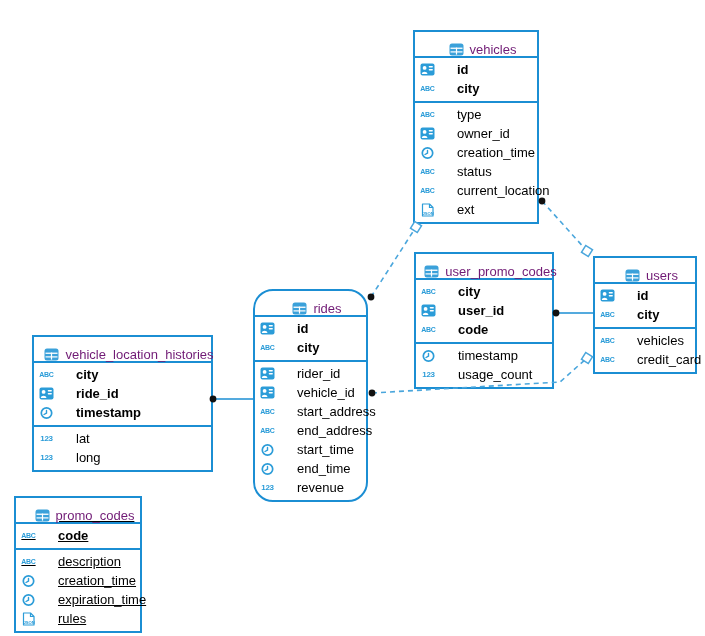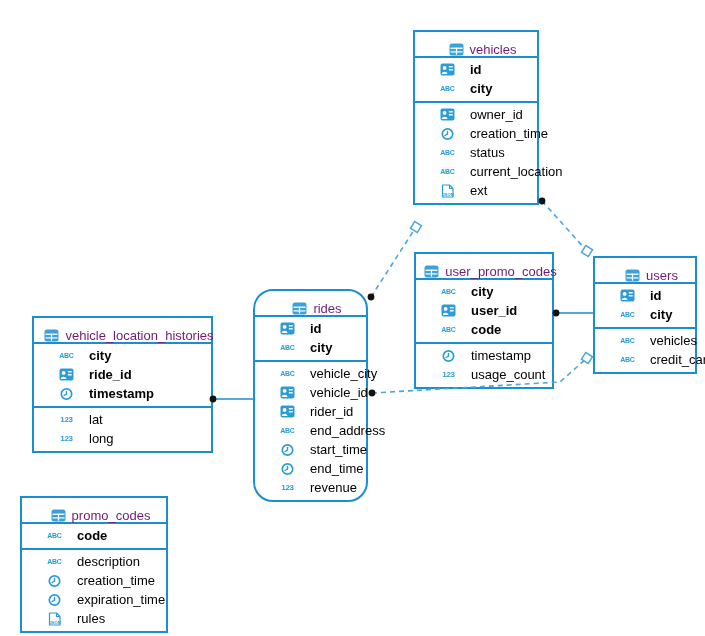--- a/index.html
+++ b/index.html
@@ -3,21 +3,21 @@
 <meta charset="utf-8">
 <style>
   html,body{margin:0;padding:0;background:#fff;font-family:"Liberation Sans",sans-serif;}
   .canvas{position:relative;width:705px;height:636px;background:#ffffff;overflow:hidden;}
   #wires{position:absolute;left:0;top:0;width:705px;height:636px;pointer-events:none;z-index:3;}
   .table{position:absolute;background:#fff;border:2px solid var(--border);z-index:2;box-sizing:border-box;}
   .thead{display:flex;align-items:flex-end;justify-content:center;gap:5px;height:24px;font-size:13px;color:#701a75;margin-left:12px;}
   .sec{padding:2px 0 3px 0;}
   .sec.pk{border-top:2px solid var(--border);}
   .sec.cols{border-top:2px solid var(--border);}
-  .row{display:flex;align-items:center;gap:14px;height:19px;padding:0 24px;font-size:13px;color:#000;white-space:nowrap;}
+  .row{display:flex;align-items:center;gap:21px;height:19px;padding:0 4px;font-size:13px;color:#000;white-space:nowrap;}
   .row.pk .clabel{font-weight:bold;}
   .icon{width:17px;min-width:17px;display:flex;justify-content:center;align-items:center;}
   .abc{font-size:7px;font-weight:800;color:var(--icon);letter-spacing:-0.3px;}
   .n123{font-size:8px;font-weight:700;color:var(--icon);letter-spacing:-0.3px;}
   .tname,.clabel{line-height:1;}
   .wire-dashed{stroke:var(--dash);stroke-width:1.6;fill:none;stroke-dasharray:5 4;}
   .wire-solid{stroke:var(--border);stroke-width:1.6;fill:none;}
 </style>
 </head>
 <body>
@@ -52,20 +52,26 @@
           <div class="row pk">
             <span class="icon">
               <span class="abc">ABC</span>
             </span>
             <span class="clabel">city</span>
           </div>
         </div>
         <div class="sec cols">
           <div class="row">
             <span class="icon">
+              <span class="abc">ABC</span>
+            </span>
+            <span class="clabel">type</span>
+          </div>
+          <div class="row">
+            <span class="icon">
               <svg width="15" height="13" viewBox="0 0 15 13">
                 <rect x="0.5" y="0.5" width="14" height="12" rx="2" fill="#2b9cd8"></rect>
                 <circle cx="4.6" cy="4.9" r="1.9" fill="#fff"></circle>
                 <path d="M1.8 10.9 C1.8 8.1 7.4 8.1 7.4 10.9 Z" fill="#fff"></path>
                 <rect x="8.7" y="3.1" width="4.2" height="1.4" rx="0.7" fill="#fff"></rect>
                 <rect x="8.7" y="6.1" width="4.2" height="1.4" rx="0.7" fill="#fff"></rect>
               </svg>
             </span>
             <span class="clabel">owner_id</span>
           </div>
@@ -233,47 +239,47 @@
           <div class="row pk">
             <span class="icon">
               <span class="abc">ABC</span>
             </span>
             <span class="clabel">city</span>
           </div>
         </div>
         <div class="sec cols">
           <div class="row">
             <span class="icon">
-              <span class="abc">ABC</span>
-            </span>
-            <span class="clabel">vehicle_city</span>
+              <svg width="15" height="13" viewBox="0 0 15 13">
+                <rect x="0.5" y="0.5" width="14" height="12" rx="2" fill="#2b9cd8"></rect>
+                <circle cx="4.6" cy="4.9" r="1.9" fill="#fff"></circle>
+                <path d="M1.8 10.9 C1.8 8.1 7.4 8.1 7.4 10.9 Z" fill="#fff"></path>
+                <rect x="8.7" y="3.1" width="4.2" height="1.4" rx="0.7" fill="#fff"></rect>
+                <rect x="8.7" y="6.1" width="4.2" height="1.4" rx="0.7" fill="#fff"></rect>
+              </svg>
+            </span>
+            <span class="clabel">rider_id</span>
           </div>
           <div class="row">
             <span class="icon">
               <svg width="15" height="13" viewBox="0 0 15 13">
                 <rect x="0.5" y="0.5" width="14" height="12" rx="2" fill="#2b9cd8"></rect>
                 <circle cx="4.6" cy="4.9" r="1.9" fill="#fff"></circle>
                 <path d="M1.8 10.9 C1.8 8.1 7.4 8.1 7.4 10.9 Z" fill="#fff"></path>
                 <rect x="8.7" y="3.1" width="4.2" height="1.4" rx="0.7" fill="#fff"></rect>
                 <rect x="8.7" y="6.1" width="4.2" height="1.4" rx="0.7" fill="#fff"></rect>
               </svg>
             </span>
             <span class="clabel">vehicle_id</span>
           </div>
           <div class="row">
             <span class="icon">
-              <svg width="15" height="13" viewBox="0 0 15 13">
-                <rect x="0.5" y="0.5" width="14" height="12" rx="2" fill="#2b9cd8"></rect>
-                <circle cx="4.6" cy="4.9" r="1.9" fill="#fff"></circle>
-                <path d="M1.8 10.9 C1.8 8.1 7.4 8.1 7.4 10.9 Z" fill="#fff"></path>
-                <rect x="8.7" y="3.1" width="4.2" height="1.4" rx="0.7" fill="#fff"></rect>
-                <rect x="8.7" y="6.1" width="4.2" height="1.4" rx="0.7" fill="#fff"></rect>
-              </svg>
-            </span>
-            <span class="clabel">rider_id</span>
+              <span class="abc">ABC</span>
+            </span>
+            <span class="clabel">start_address</span>
           </div>
           <div class="row">
             <span class="icon">
               <span class="abc">ABC</span>
             </span>
             <span class="clabel">end_address</span>
           </div>
           <div class="row">
             <span class="icon">
               <svg width="15" height="14" viewBox="0 0 15 14">
@@ -293,21 +299,21 @@
             <span class="clabel">end_time</span>
           </div>
           <div class="row">
             <span class="icon">
               <span class="n123">123</span>
             </span>
             <span class="clabel">revenue</span>
           </div>
         </div>
       </div>
-      <div class="table" style="left: 32px; top: 316px; width: 181px;">
+      <div class="table" style="left: 32px; top: 335px; width: 181px;">
         <div class="thead">
           <span class="icon">
             <svg width="15" height="13" viewBox="0 0 15 13">
               <rect x="0.5" y="0.5" width="14" height="12" rx="2.5" fill="#3ba1da"></rect>
               <rect x="1.5" y="4.6" width="12" height="1.3" fill="#fff"></rect>
               <rect x="6.9" y="4.6" width="1.2" height="7" fill="#fff"></rect>
               <rect x="1.5" y="8.3" width="12" height="1.2" fill="#fff"></rect>
             </svg>
           </span>
           <span class="tname">vehicle_location_histories</span>
@@ -349,21 +355,21 @@
             <span class="clabel">lat</span>
           </div>
           <div class="row">
             <span class="icon">
               <span class="n123">123</span>
             </span>
             <span class="clabel">long</span>
           </div>
         </div>
       </div>
-      <div class="table" style="left: 20px; top: 496px; width: 148px;">
+      <div class="table" style="left: 14px; top: 496px; width: 128px; text-decoration: underline;">
         <div class="thead">
           <span class="icon">
             <svg width="15" height="13" viewBox="0 0 15 13">
               <rect x="0.5" y="0.5" width="14" height="12" rx="2.5" fill="#3ba1da"></rect>
               <rect x="1.5" y="4.6" width="12" height="1.3" fill="#fff"></rect>
               <rect x="6.9" y="4.6" width="1.2" height="7" fill="#fff"></rect>
               <rect x="1.5" y="8.3" width="12" height="1.2" fill="#fff"></rect>
             </svg>
           </span>
           <span class="tname">promo_codes</span>

